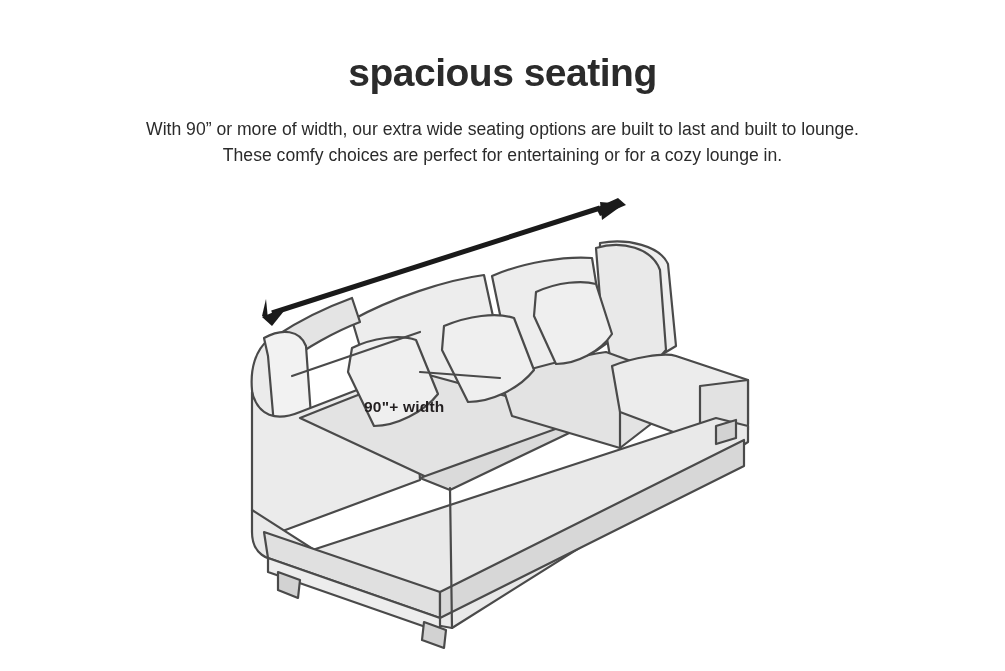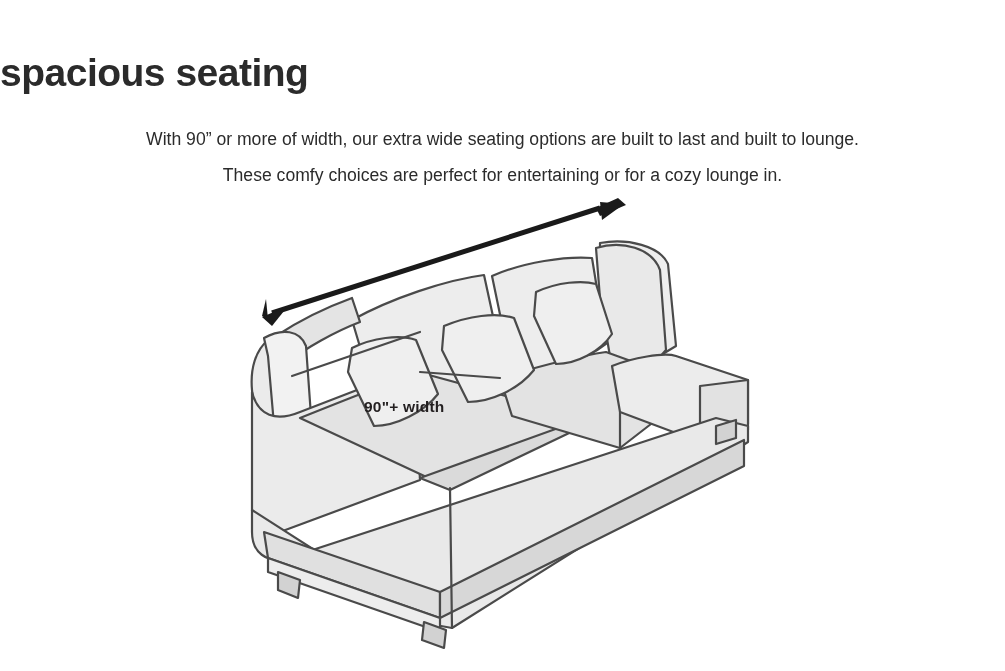--- a/index.html
+++ b/index.html
@@ -18,40 +18,39 @@
     position: relative;
     width: 1005px;
     height: 671px;
     background: #ffffff;
   }
   .headline {
     position: absolute;
     top: 52px;
     left: 0;
     width: 1005px;
-    text-align: left;
+    text-align: center;
     font-size: 39px;
     font-weight: bold;
     letter-spacing: -0.5px;
     color: #2b2b2b;
     line-height: 1.1;
   }
   .subcopy {
     position: absolute;
     top: 116px;
     left: 0;
     width: 1005px;
     text-align: center;
     font-size: 17.6px;
     line-height: 26px;
     color: #2b2b2b;
   }
   .subcopy .line {
     display: block;
-    margin-top: 10px;
   }
   .illustration {
     position: absolute;
     top: 180px;
     left: 0;
     width: 1005px;
     height: 470px;
   }
   .dim-label {
     position: absolute;

